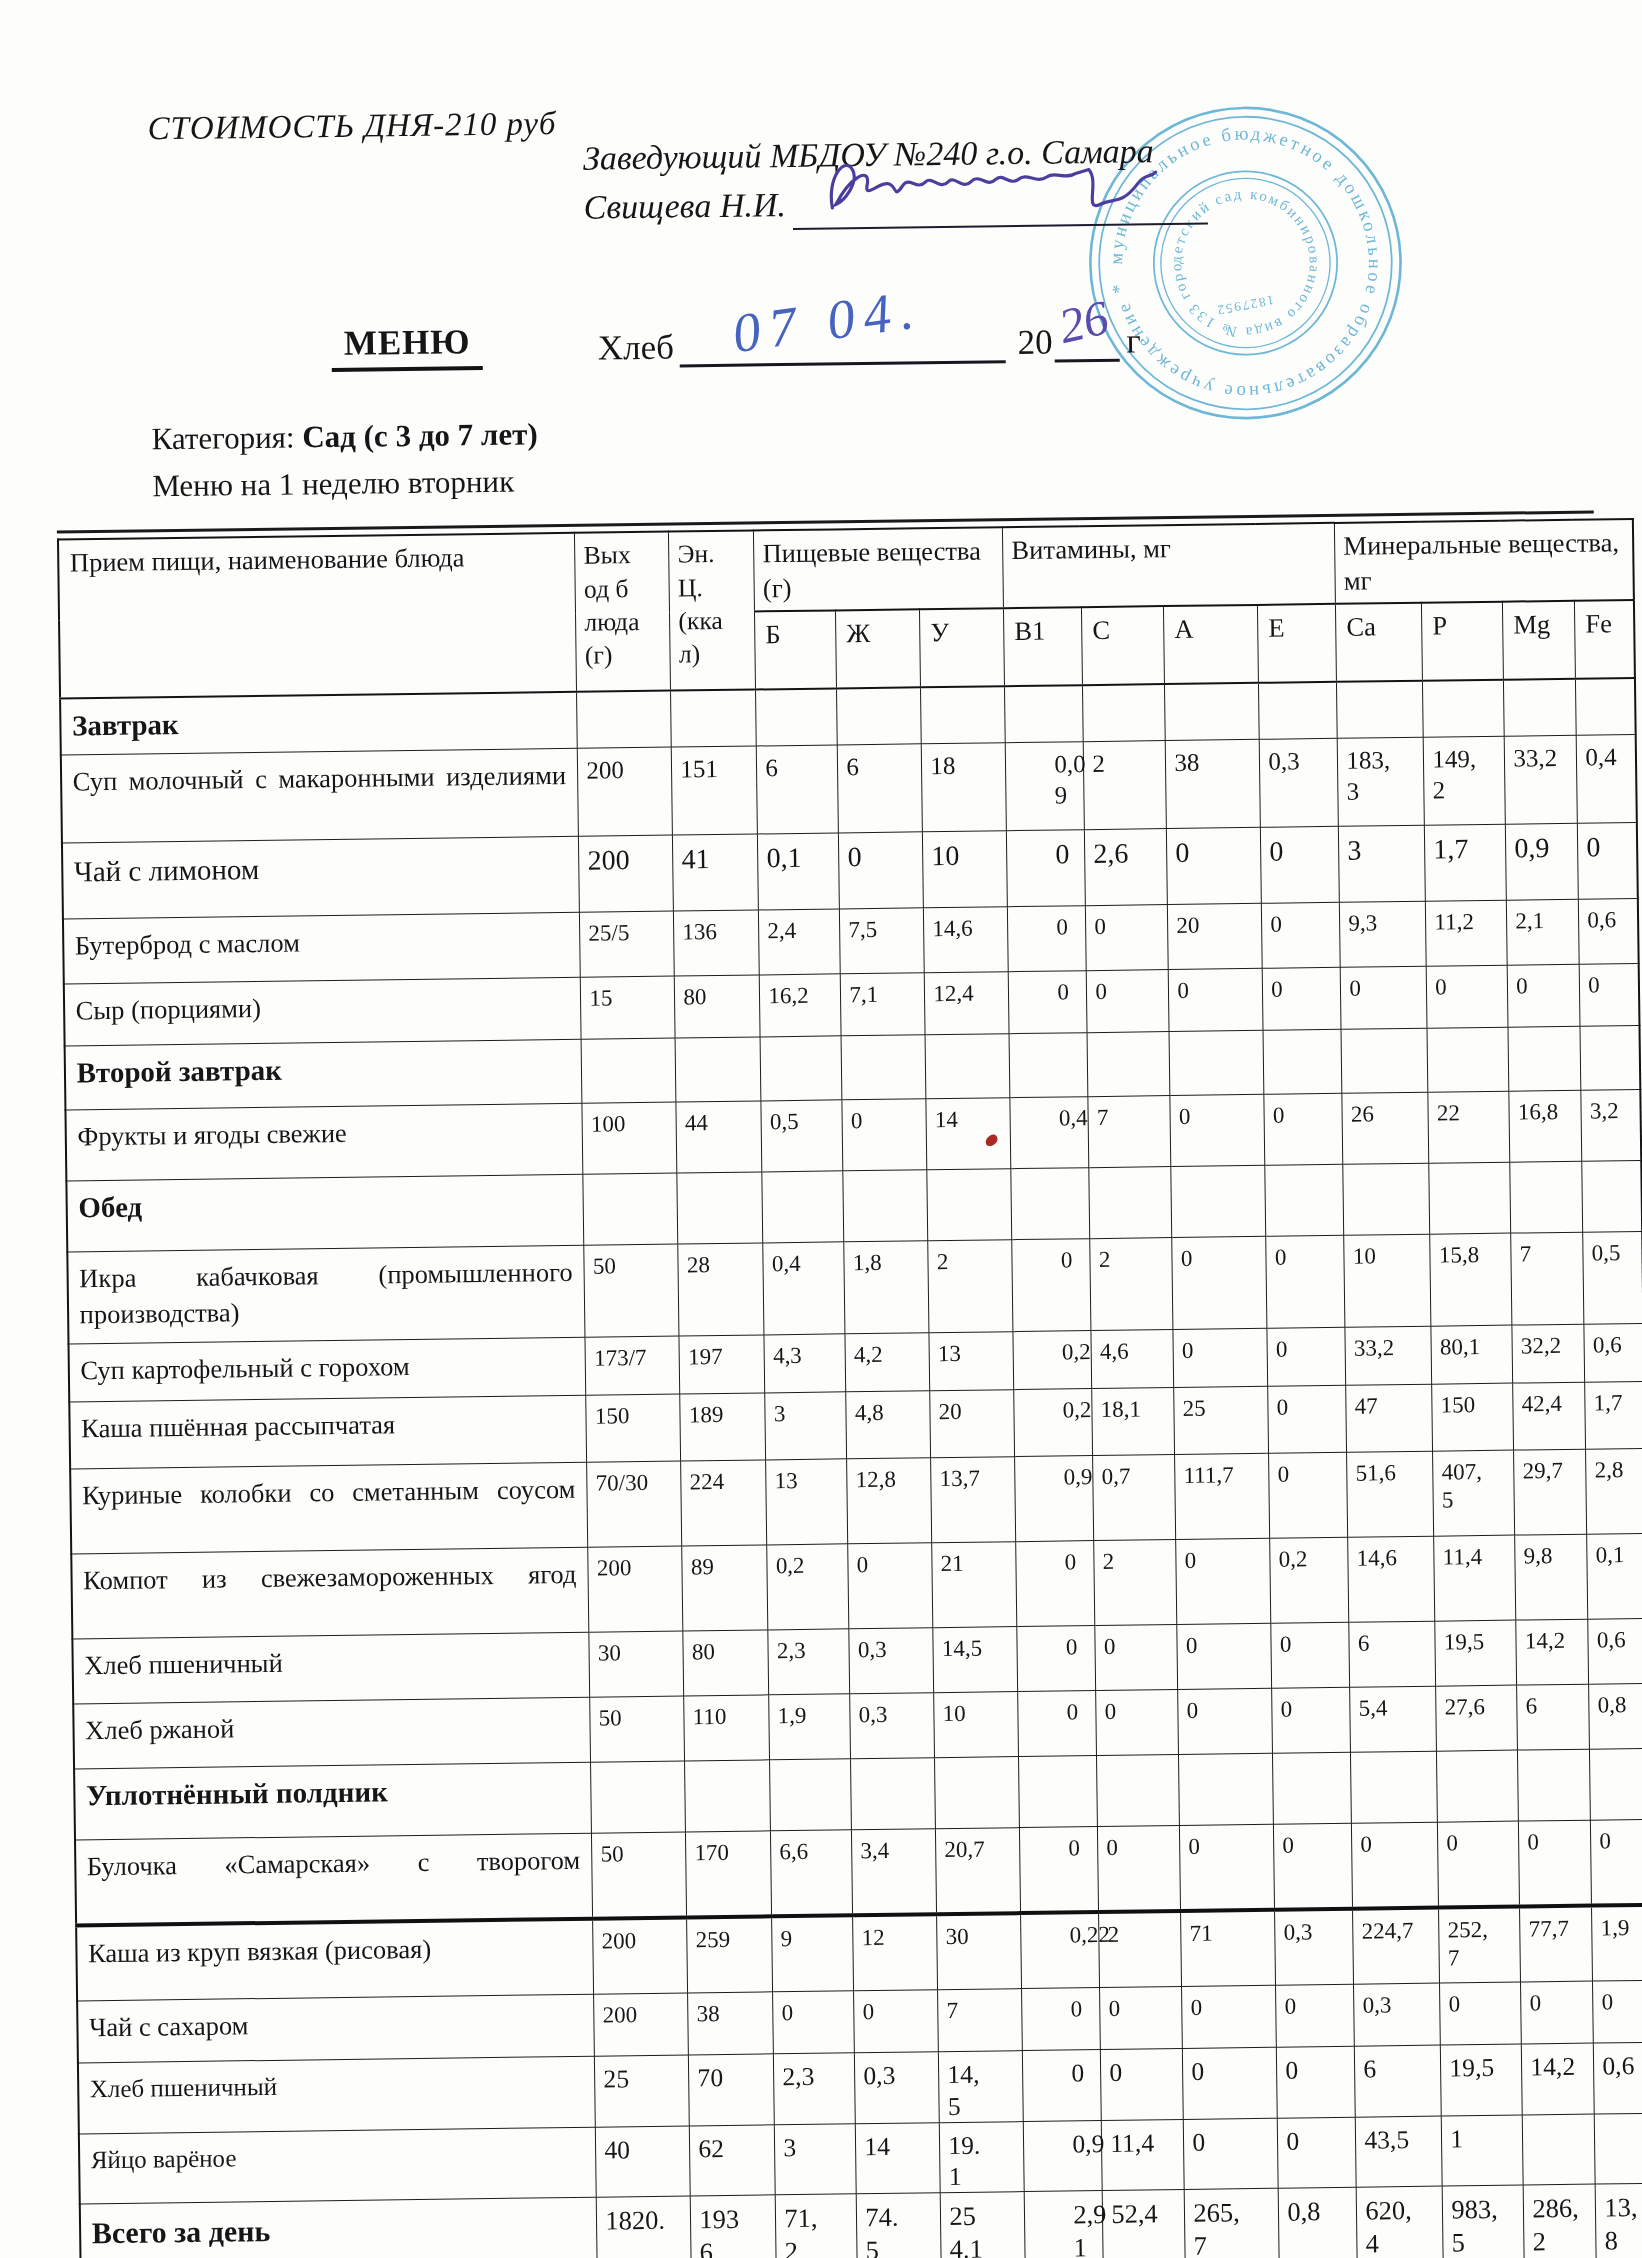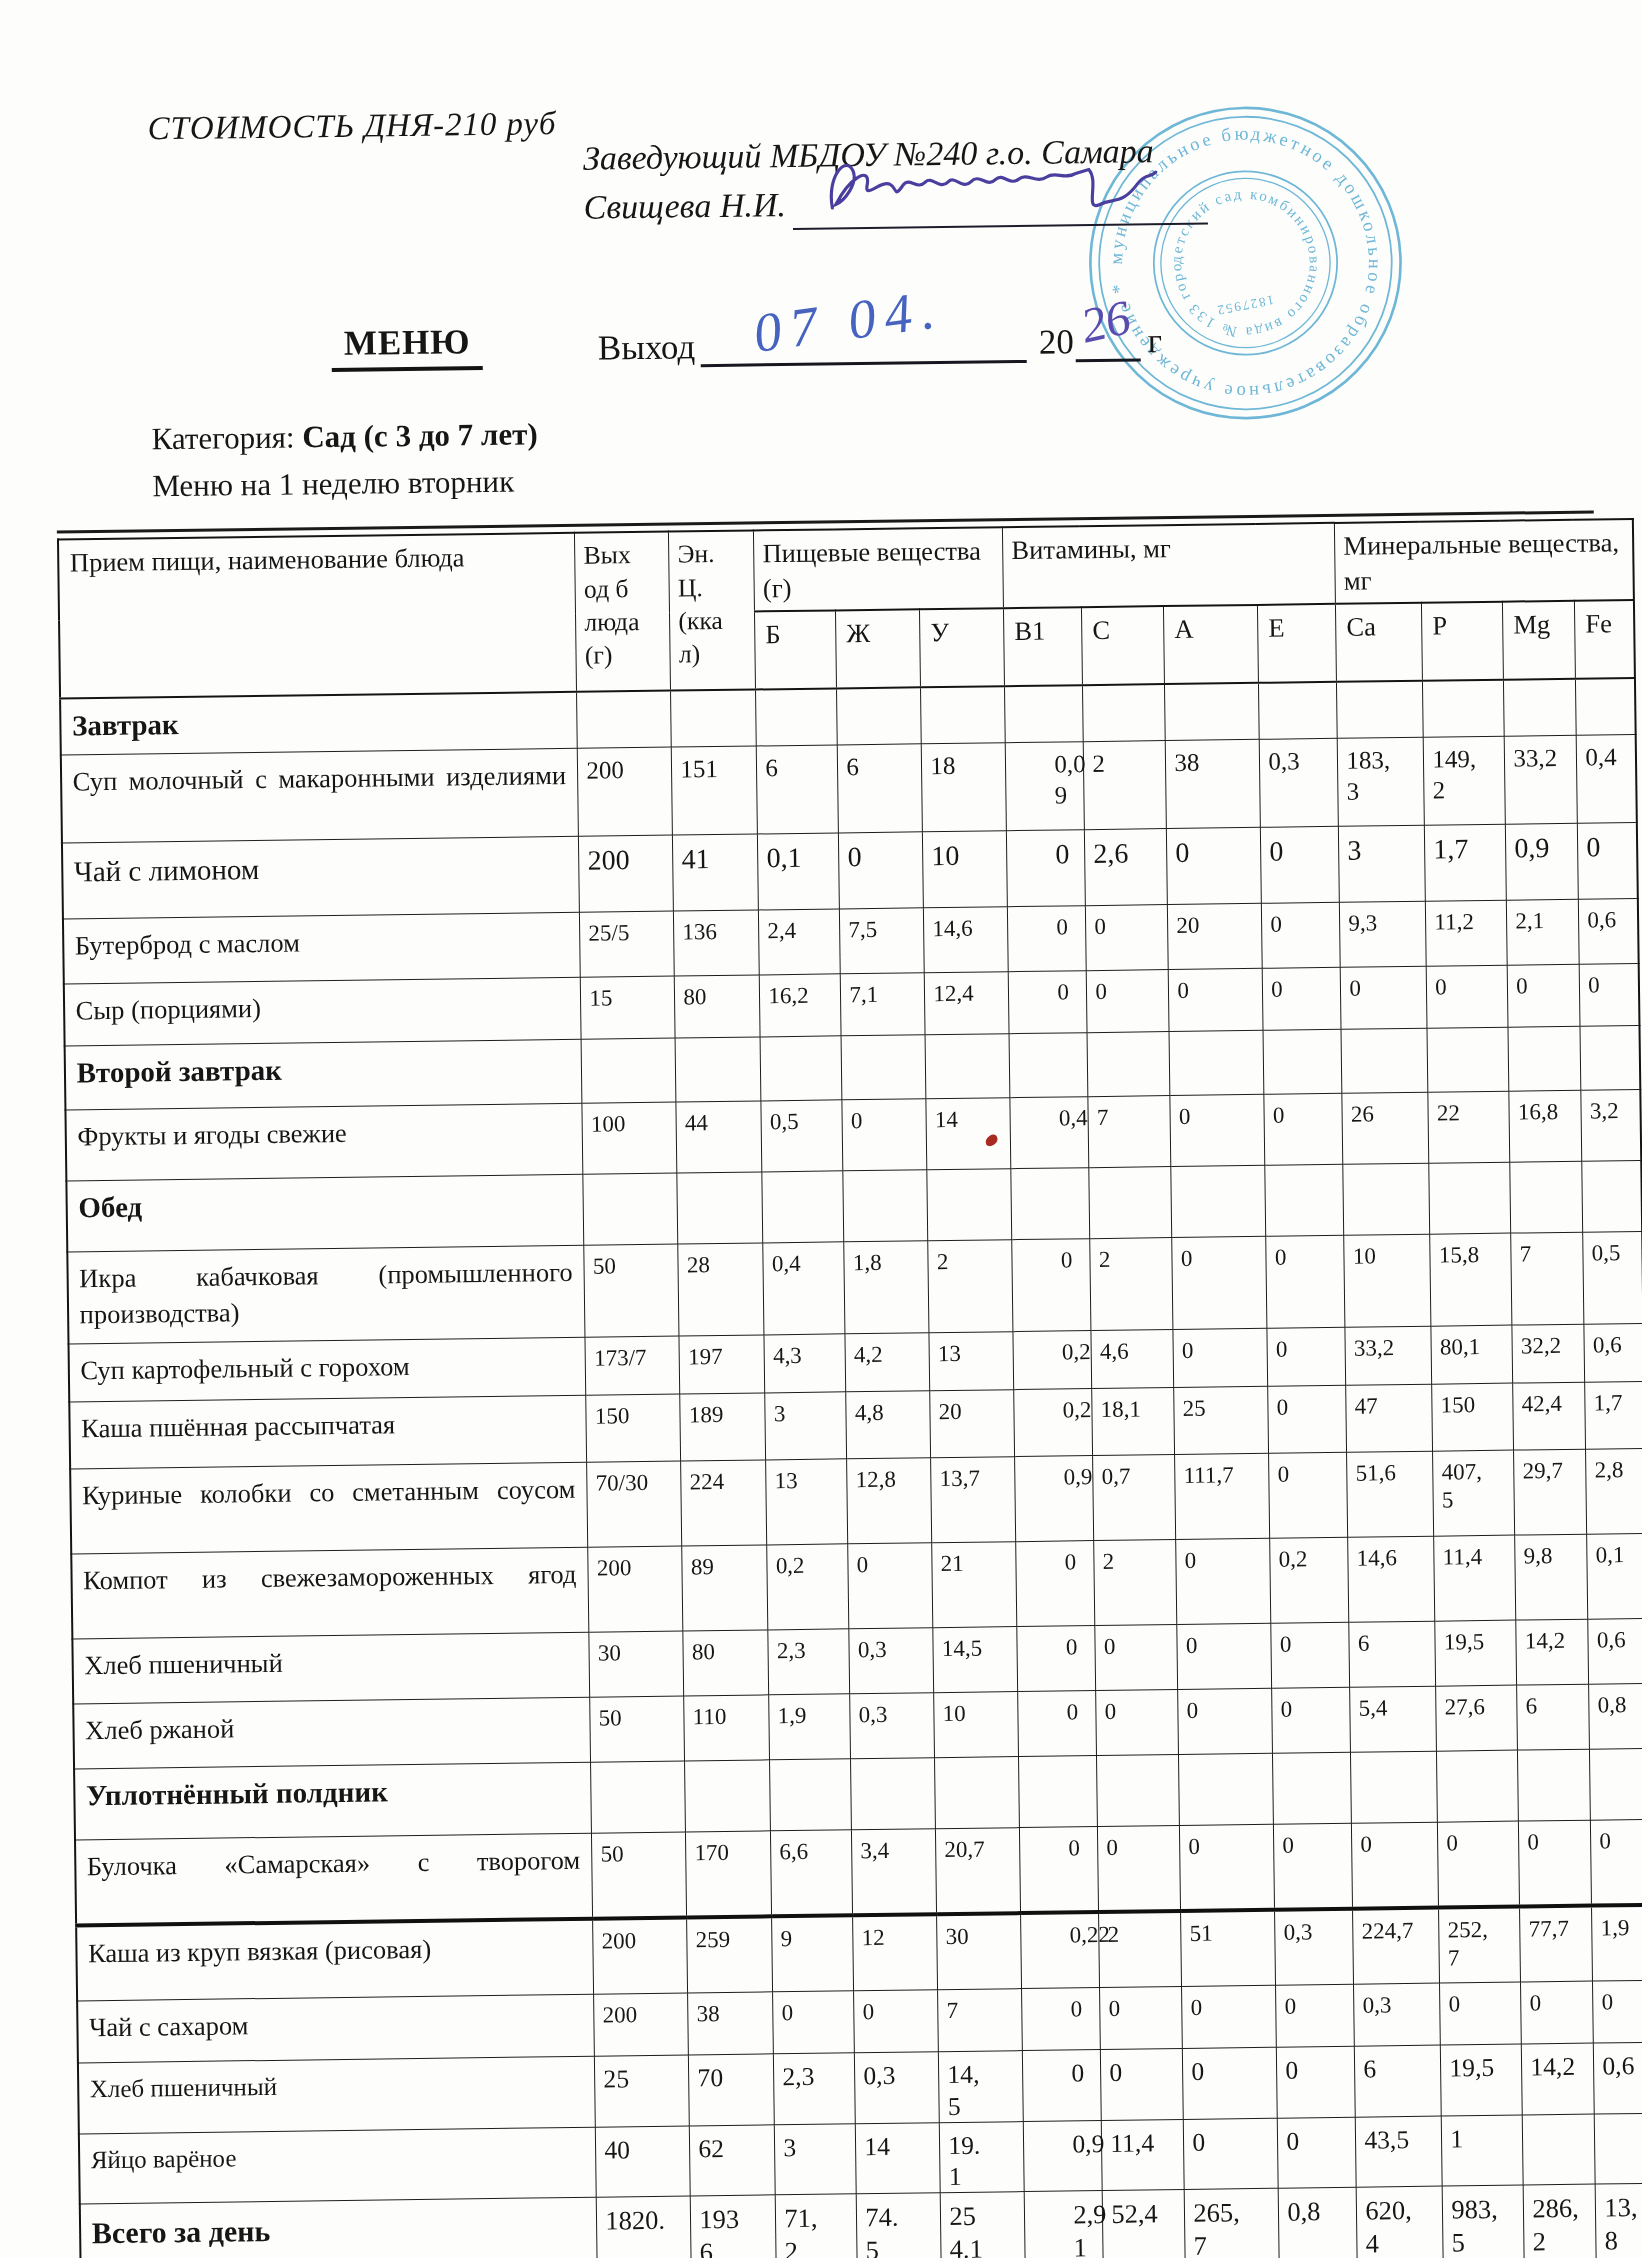--- a/index.html
+++ b/index.html
@@ -113,21 +113,21 @@
       <span class="sig-line">
         <svg class="signature-svg" width="379" height="88" viewBox="0 0 430 100">
           <path d="M14,70 C8,34 30,10 38,28 C44,42 28,62 18,66 C34,36 58,22 54,44 C50,62 70,38 80,44 C88,48 84,60 94,46 C102,34 110,52 120,42 C128,34 136,52 146,42 C154,34 162,52 172,42 C182,32 190,50 200,40 C208,32 216,48 226,40 C236,32 246,46 258,38 C268,31 278,42 292,34 L306,30 C318,44 300,78 318,70 C334,62 342,72 362,46 C370,36 376,40 382,34" stroke="#4a3f9f" stroke-width="3.6" fill="none" stroke-linecap="round"></path>
         </svg>
       </span>
     </div>
   </div>
 
   <div class="menu-row">
     <span class="menu-title">МЕНЮ</span>
-    <span class="date-label">Выход</span>
+    <span class="date-label">Хлеб</span>
     <span class="date-blank">
       <span class="hw hw-date">07 04.</span>
     </span>
     <span class="year-prefix">20</span>
     <span class="year-blank">
       <span class="hw hw-year">26</span>
     </span>
     <span class="year-suffix">г</span>
   </div>
 
@@ -916,21 +916,21 @@
             <td class="num col4">
               <span class="cw">30</span>
             </td>
             <td class="num col5">
               <span class="cw">0,22</span>
             </td>
             <td class="num col6">
               <span class="cw">2</span>
             </td>
             <td class="num col7">
-              <span class="cw">51</span>
+              <span class="cw">71</span>
             </td>
             <td class="num col8">
               <span class="cw">0,3</span>
             </td>
             <td class="num col9">
               <span class="cw">224,7</span>
             </td>
             <td class="num col10">
               <span class="cw">252,7</span>
             </td>

